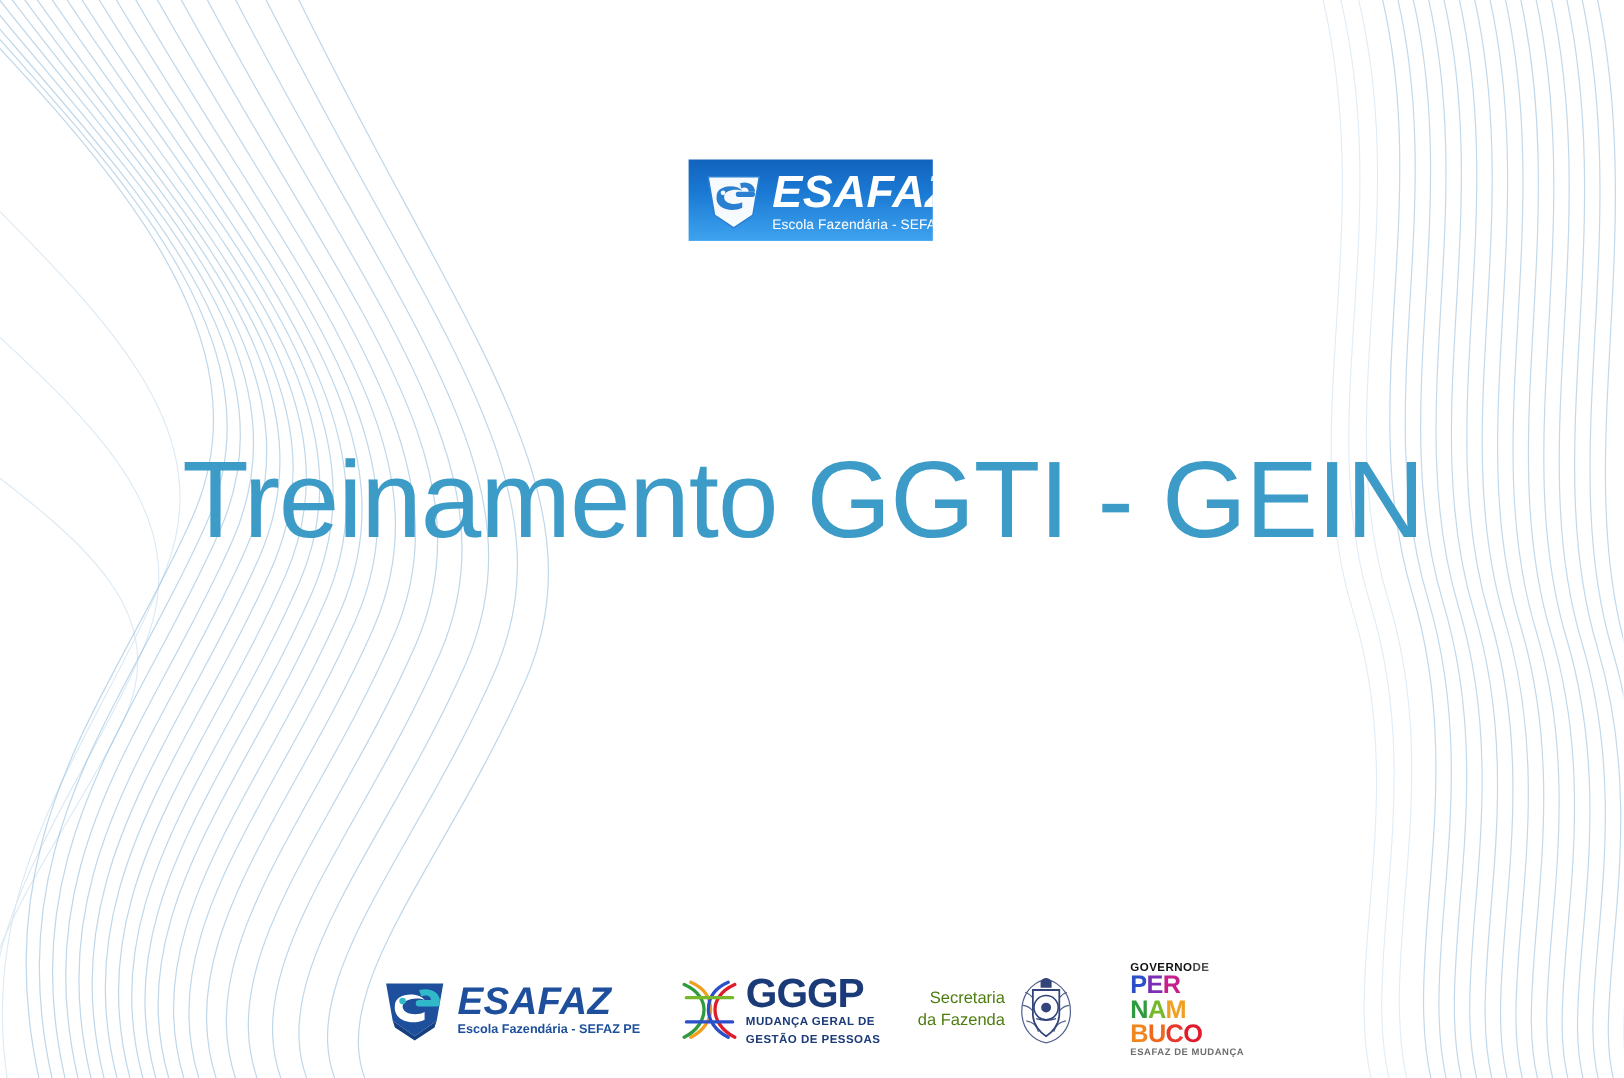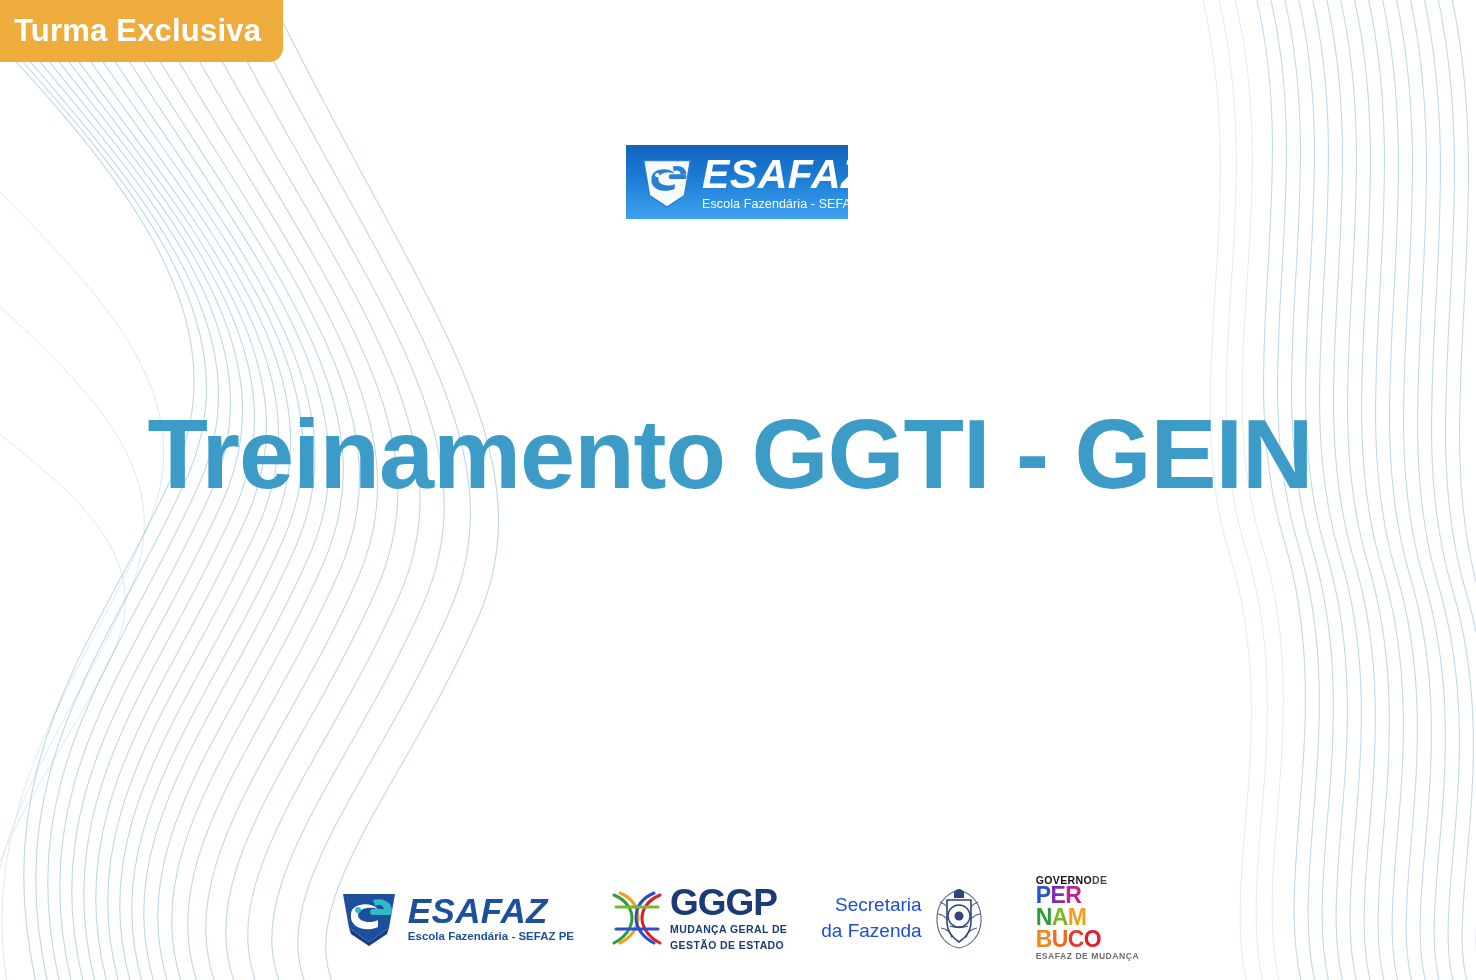--- a/index.html
+++ b/index.html
@@ -88,21 +88,21 @@
   }
 
   
   .title {
     position: absolute;
     left: 0;
     right: 16px;
     top: 336px;
     text-align: center;
     font-size: 99px;
-    font-weight: bold;
+    font-weight: normal;
     color: #3c9bc7;
     letter-spacing: -1px;
     line-height: 1.05;
     white-space: nowrap;
     z-index: 6;
   }
 
   
   .footer {
     position: absolute;
@@ -149,22 +149,22 @@
     font-weight: bold;
     color: #1b3a78;
     letter-spacing: 0.4px;
     line-height: 1.25;
     white-space: nowrap;
   }
 
   
   .sec-text {
     text-align: right;
-    font-size: 19px;
-    color: #1d4ed8;
+    font-size: 15px;
+    color: #4d7c0f;
     line-height: 1.35;
     margin-right: 6px;
     white-space: nowrap;
   }
 
   
   .pe-block { line-height: 1; text-align: left; margin-left: 12px; }
   .pe-gov {
     font-size: 10.5px;
     font-weight: bold;
@@ -240,23 +240,20 @@
         <path d="M1448,-20 C 1502,208 1426,416 1480,596 C 1534,776 1464,936 1502,1000"></path>
       </g>
       <g fill="none" stroke="#8ab7d8" stroke-width="1" opacity="0.26">
         <path d="M1230,-20 C 1288,190 1208,370 1262,545 C 1316,720 1246,880 1284,1000"></path>
         <path d="M1214,-20 C 1272,196 1192,376 1246,550 C 1300,726 1230,886 1268,1000"></path>
         <path d="M1198,-20 C 1256,202 1176,382 1230,556 C 1284,732 1214,892 1252,1000"></path>
       </g>
     </svg>
   </div>
 
-  <div class="badge">
-    <span>Turma Exclusiva</span>
-  </div>
 
   <div class="header-logo">
     <svg class="hl-mark" viewBox="0 0 64 64" aria-hidden="true">
       <path d="M8 10 L56 10 L50 46 L32 58 L14 46 Z" fill="#ffffff" opacity="0.96"></path>
       <path d="M8 10 L56 10 L50 46 L32 58 L14 46 Z" fill="none" stroke="#2a7fd0" stroke-width="1.4"></path>
       <path d="M16 28 C 16 18, 34 16, 40 23 C 34 21, 23 22, 23 29 C 23 36, 34 37, 40 34 L 40 39 C 30 44, 14 40, 16 28 Z" fill="#2a7fd0"></path>
       <path d="M38 16 C 46 14, 52 18, 52 24 L 46 24 C 46 20, 42 19, 39 21 Z" fill="#2a7fd0"></path>
       <rect x="34" y="24" width="18" height="5" rx="2" fill="#2a7fd0"></rect>
       <circle cx="22" cy="25" r="2.2" fill="#ffffff"></circle>
     </svg>
@@ -292,21 +289,21 @@
           <path d="M12 6 C 26 12, 30 22, 30 31 C 30 40, 24 50, 12 56" stroke="#f0a021"></path>
           <path d="M52 8 C 38 14, 34 24, 34 31 C 34 40, 40 50, 52 56" stroke="#e01b2b"></path>
           <path d="M46 6 C 32 12, 28 22, 28 31 C 28 40, 34 50, 46 56" stroke="#2b4fc9"></path>
           <path d="M8 20 L 50 20" stroke="#76b82a"></path>
           <path d="M8 42 L 50 42" stroke="#2b4fc9"></path>
         </g>
       </svg>
       <div class="gggp-text">
         <div class="gggp-name">GGGP</div>
         <div class="gggp-sub">MUDANÇA GERAL DE</div>
-        <div class="gggp-sub">GESTÃO DE ESTADO</div>
+        <div class="gggp-sub">GESTÃO DE PESSOAS</div>
       </div>
     </div>
 
     <div class="flogo">
       <div class="sec-text">
         <div>Secretaria</div>
         <div>da Fazenda</div>
       </div>
       <svg width="62" height="68" viewBox="0 0 62 68" aria-hidden="true">
         <g stroke="#33447a" fill="none" stroke-width="1.1" opacity="0.85">

